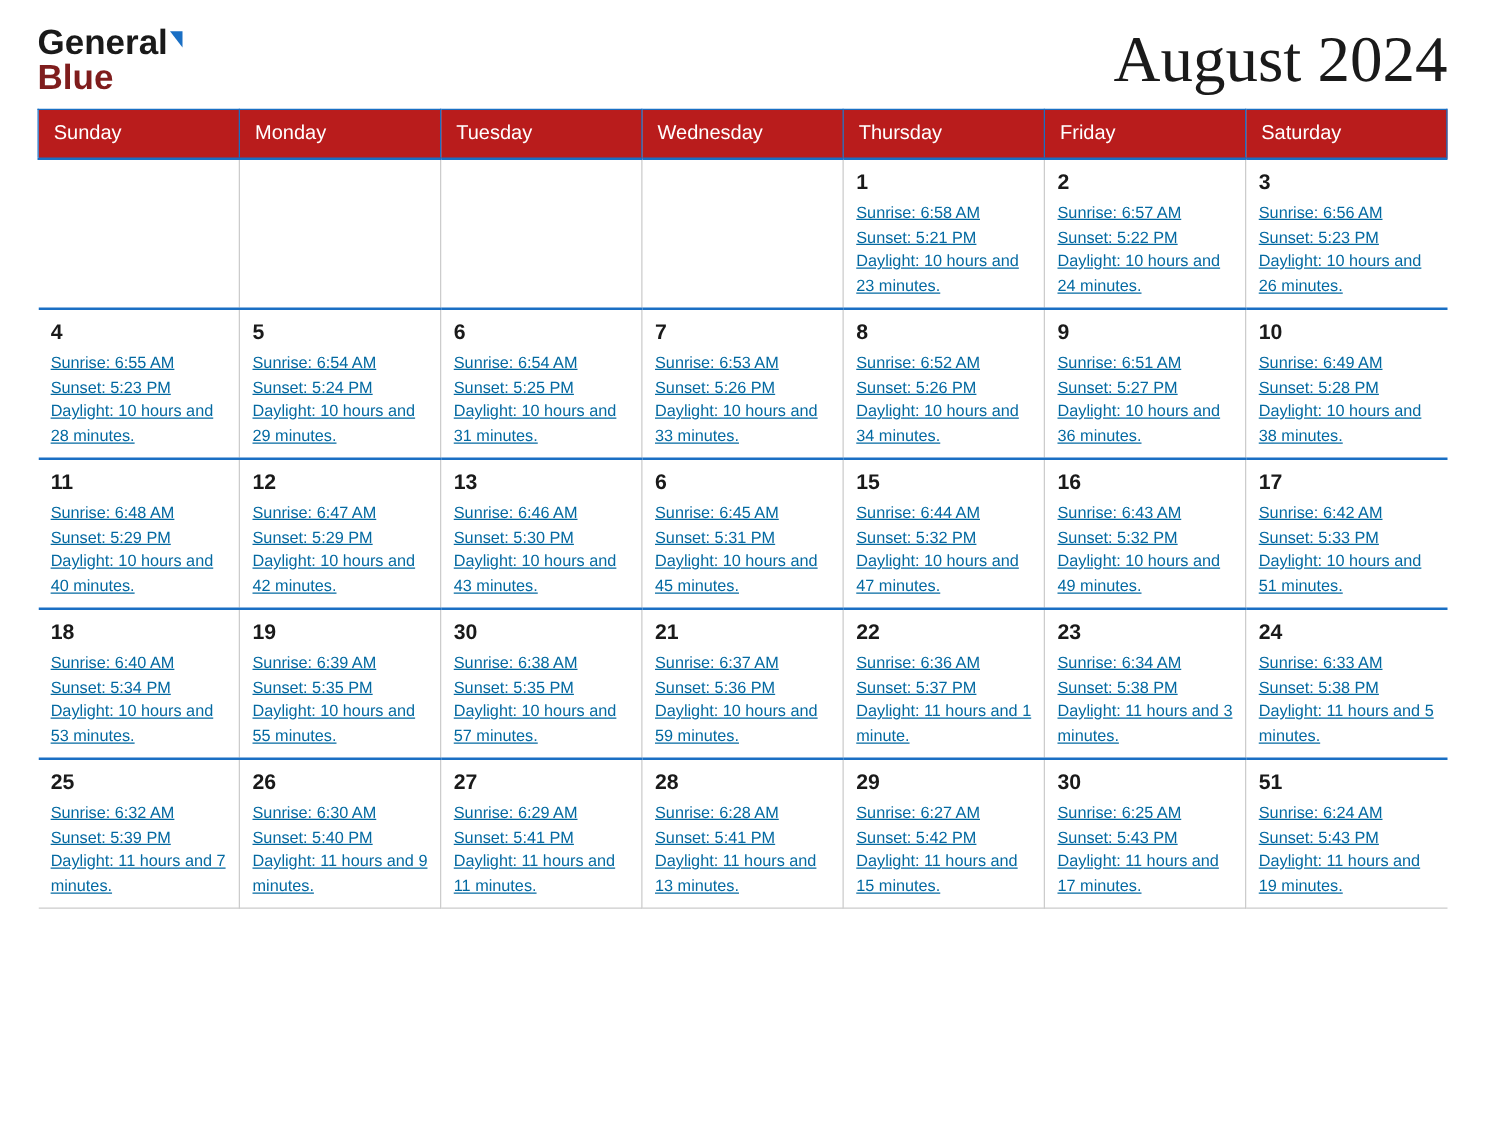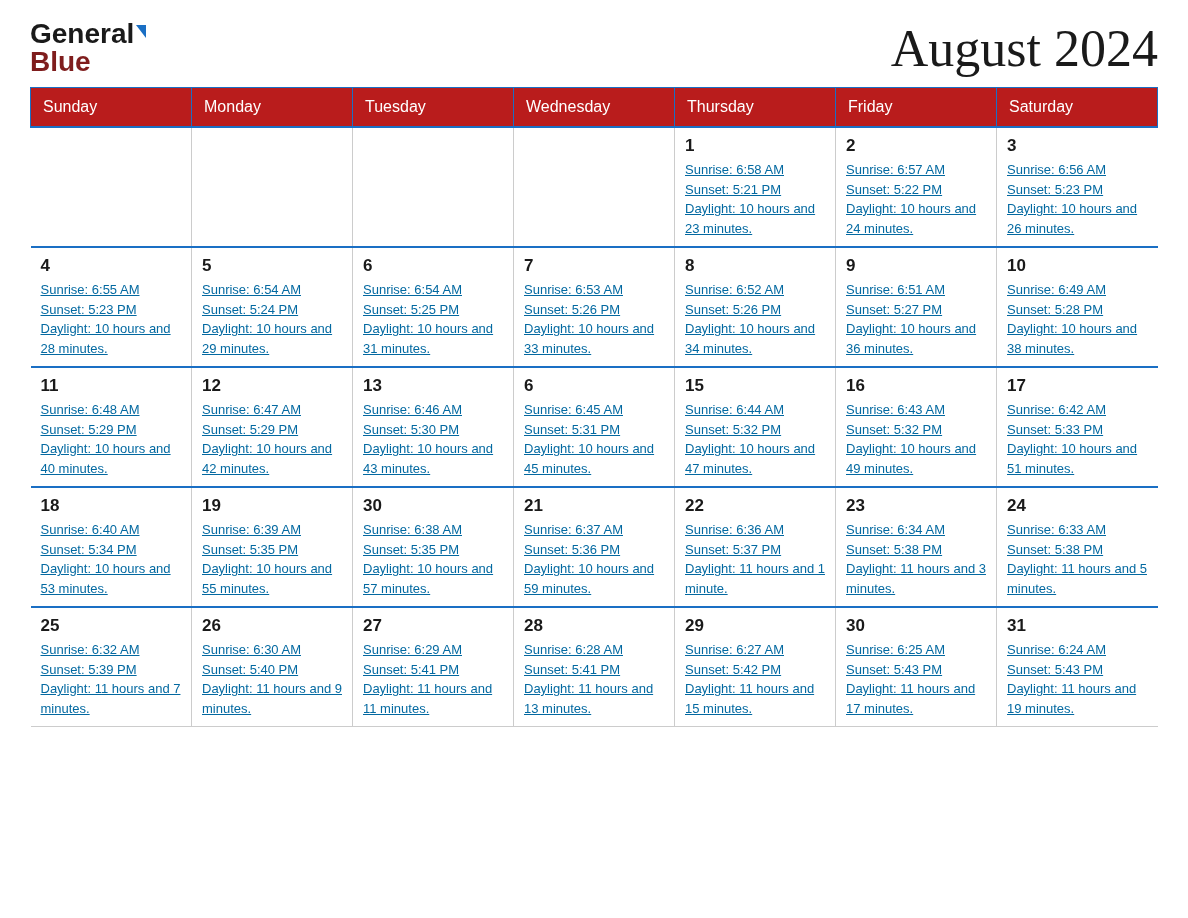--- a/index.html
+++ b/index.html
@@ -258,18 +258,18 @@
         </td>
         <td>
           <span class="day-number">29</span>
           <div class="day-info">Sunrise: 6:27 AM<br>Sunset: 5:42 PM<br>Daylight: 11 hours and 15 minutes.</div>
         </td>
         <td>
           <span class="day-number">30</span>
           <div class="day-info">Sunrise: 6:25 AM<br>Sunset: 5:43 PM<br>Daylight: 11 hours and 17 minutes.</div>
         </td>
         <td>
-          <span class="day-number">31</span>
+          <span class="day-number">51</span>
           <div class="day-info">Sunrise: 6:24 AM<br>Sunset: 5:43 PM<br>Daylight: 11 hours and 19 minutes.</div>
         </td>
       </tr>
     </tbody>
 </table>
 
 </body></html>

